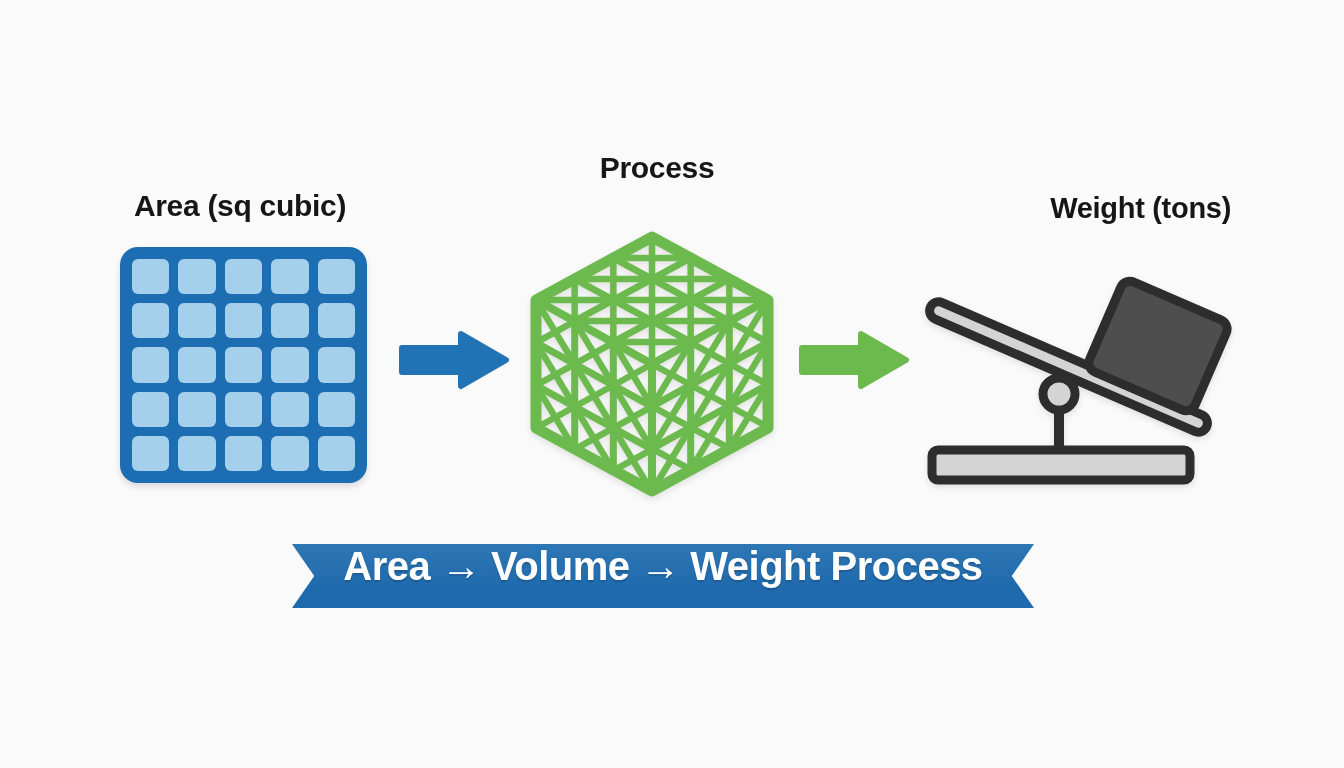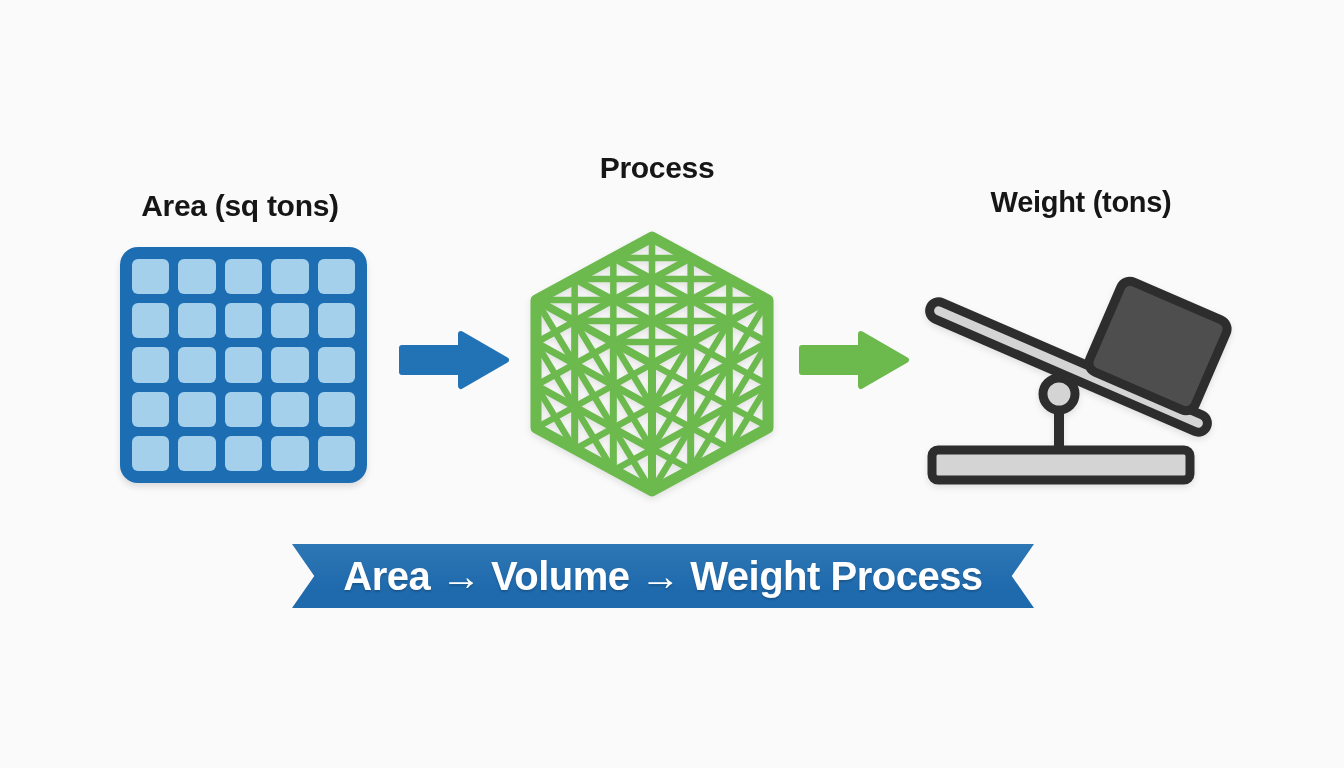--- a/index.html
+++ b/index.html
@@ -13,21 +13,21 @@
   .step-label{
     position:absolute;
     width:300px;
     text-align:center;
     font-weight:bold;
     color:var(--label-text);
     letter-spacing:-0.3px;
   }
   #area-label{left:90px;top:189px;font-size:30px;}
   #volume-label{left:507px;top:150px;font-size:30px;line-height:36px;}
-  #weight-label{left:931px;top:186px;font-size:29px;}
+  #weight-label{left:931px;top:192px;font-size:29px;text-align:right;}
 
   
   #area-grid{
     position:absolute;left:120px;top:247px;
     width:247px;height:236px;
     box-sizing:border-box;
     background:var(--blue-dark);
     border-radius:18px;
     padding:12px;
     display:grid;
@@ -55,36 +55,36 @@
   #weight-scale{position:absolute;left:905px;top:268px;filter:drop-shadow(0 3px 3px rgba(0,0,0,0.10));}
   .scale-metal{fill:var(--scale-fill);stroke:var(--scale-outline);stroke-width:9;}
   #scale-post-el{stroke:var(--scale-outline);stroke-width:10;}
   #weight-box-el{fill:var(--weight-box);stroke:var(--scale-outline);stroke-width:9;}
 
   #process-banner{
     position:absolute;left:292px;top:544px;
     width:742px;height:64px;
     background:linear-gradient(180deg,#2e77b5 0%,var(--banner-blue) 70%);
     clip-path:polygon(0 0,100% 0,97% 50%,100% 100%,0 100%,3% 50%);
-    display:flex;align-items:center;justify-content:center;
+    display:flex;align-items:flex-start;justify-content:center;
   }
   #banner-label{
     color:var(--banner-text);
     font-size:40px;
     font-weight:bold;
     letter-spacing:-0.5px;
     text-shadow:0 2px 2px rgba(0,0,0,0.18);
   }
 </style>
 </head>
 <body>
 
 <div id="canvas" style="background: rgb(250, 250, 250);">
 
-  <div id="area-label" class="step-label">Area (sq tons)</div>
+  <div id="area-label" class="step-label">Area (sq cubic)</div>
 
   <div id="area-grid">
       <div class="cell"></div>
       <div class="cell"></div>
       <div class="cell"></div>
       <div class="cell"></div>
       <div class="cell"></div>
       <div class="cell"></div>
       <div class="cell"></div>
       <div class="cell"></div>

